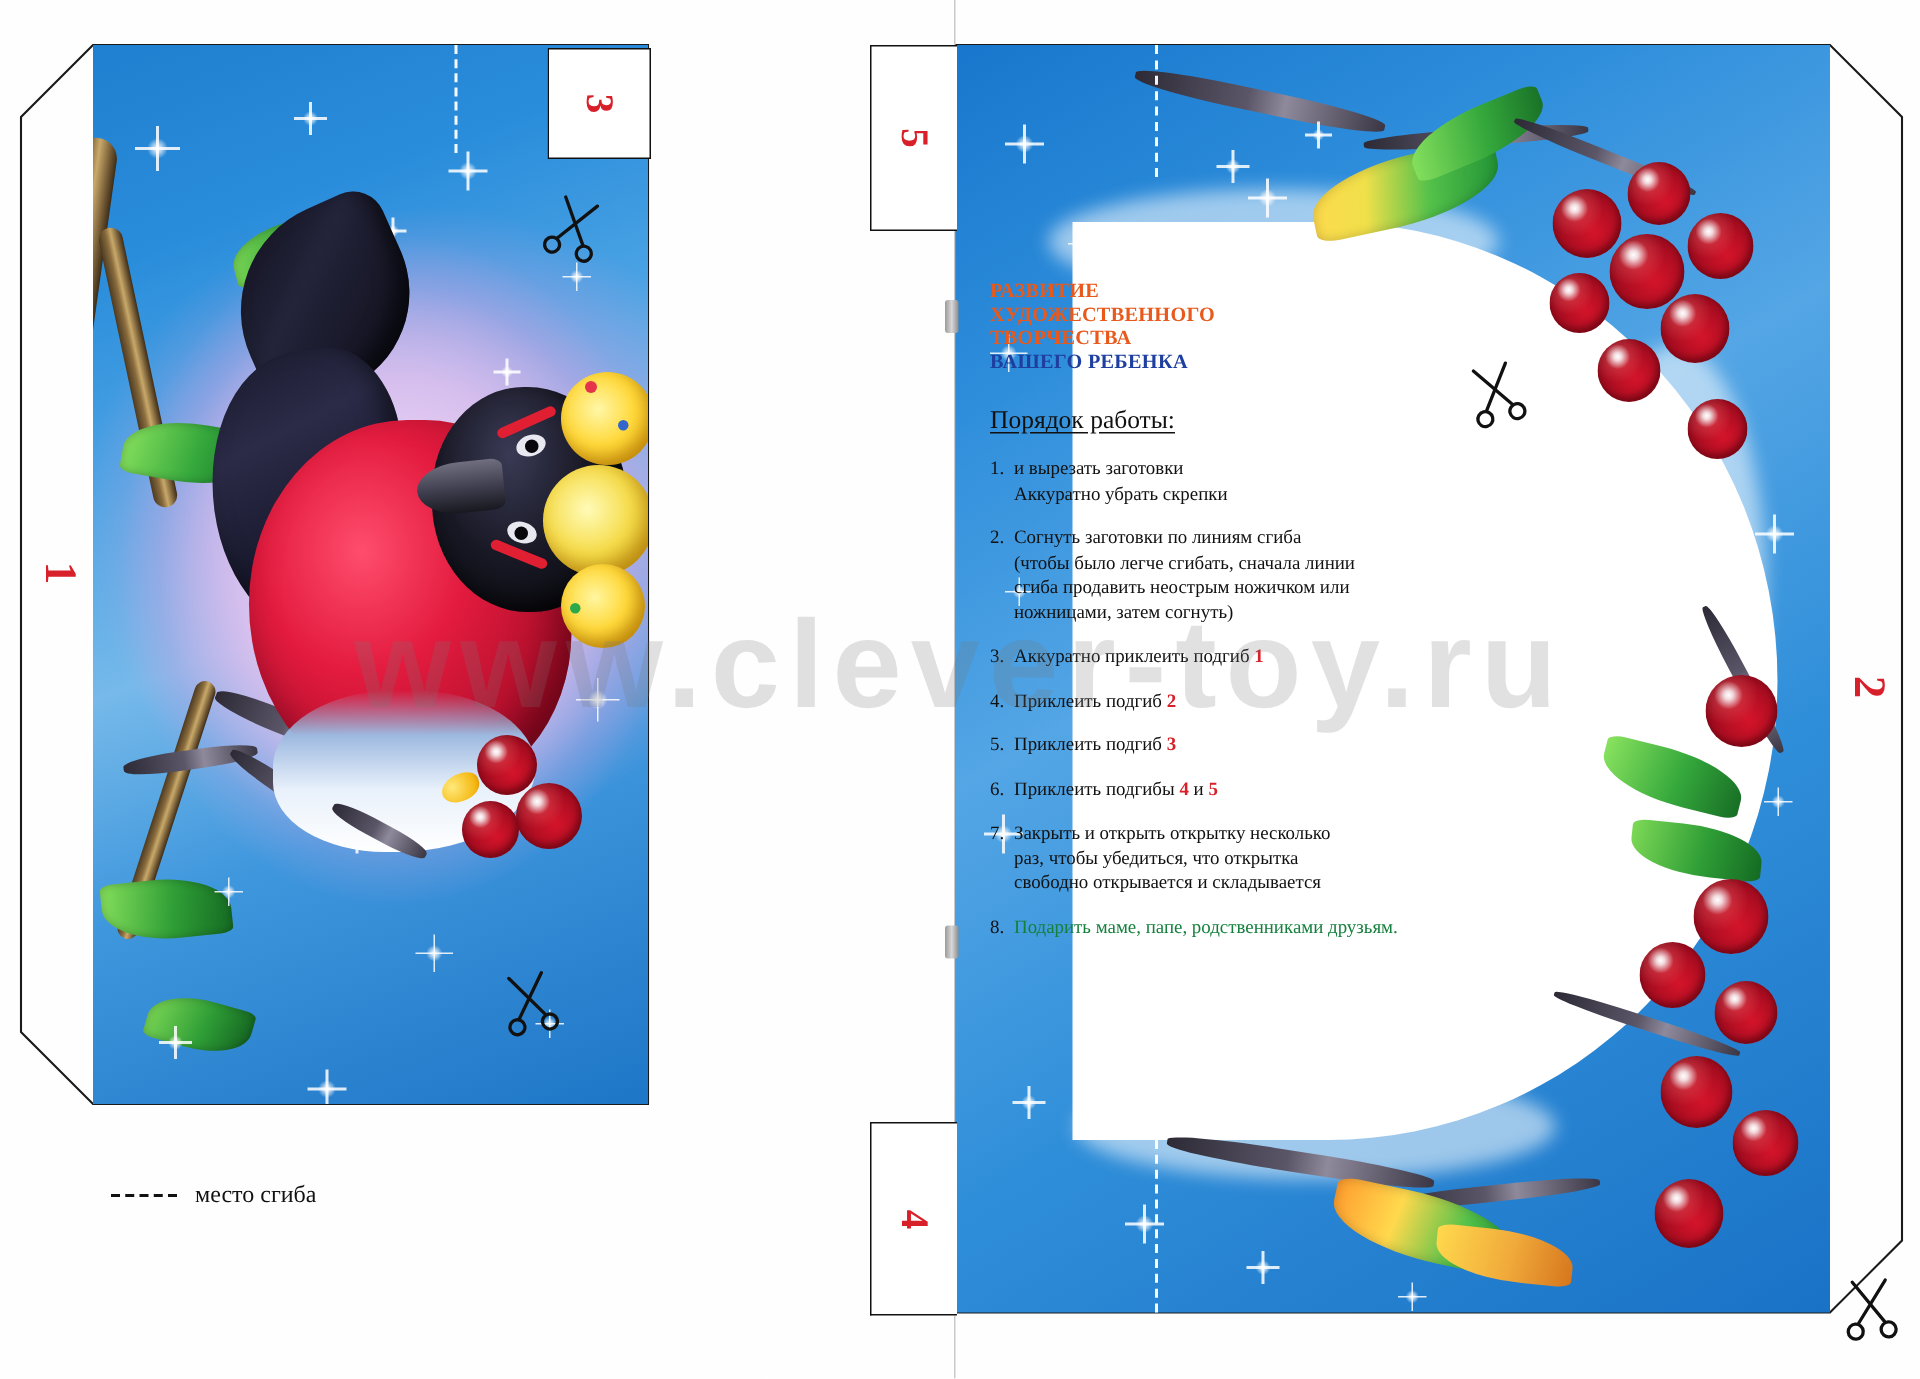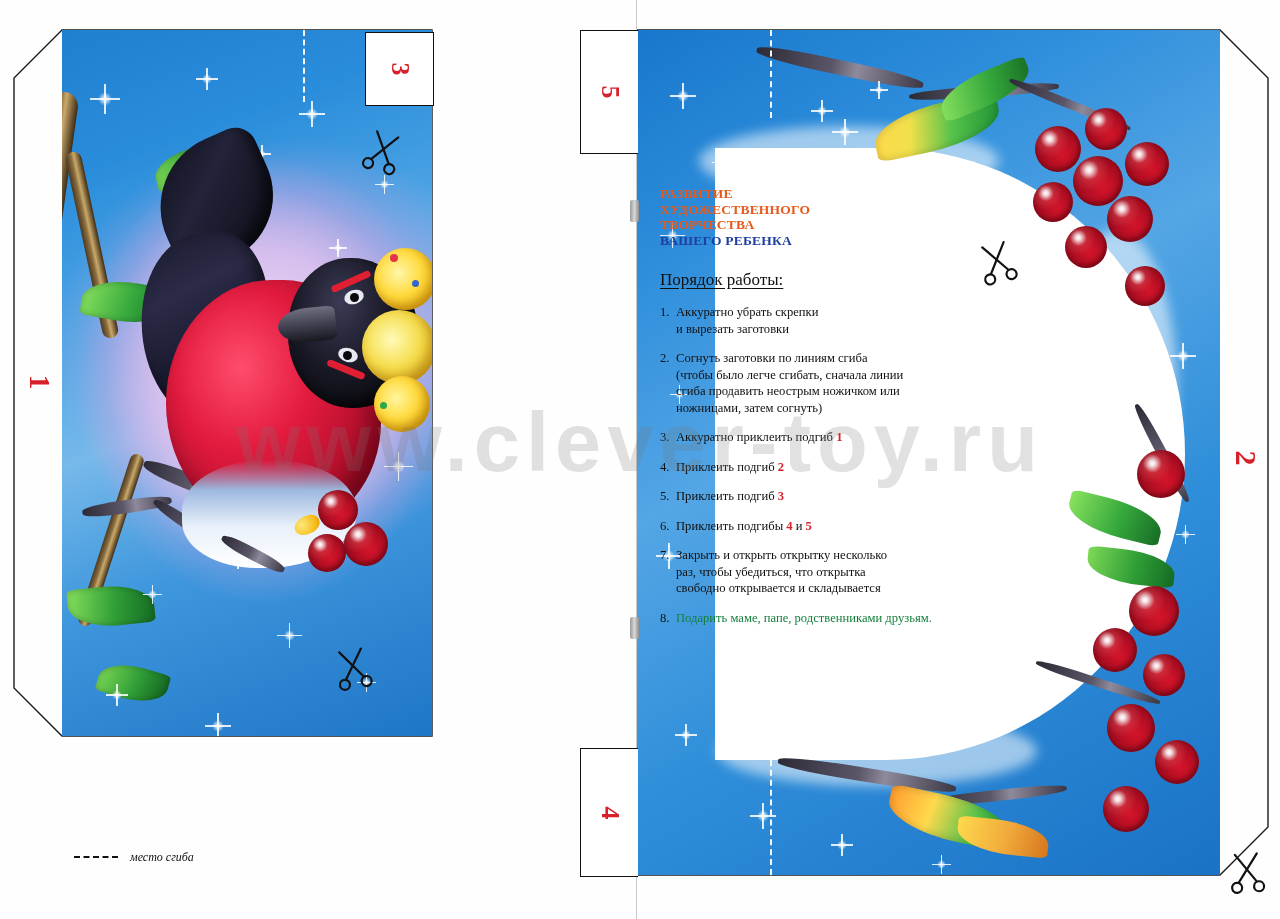--- a/index.html
+++ b/index.html
@@ -181,25 +181,24 @@
   .scissors {
     position: absolute;
     z-index: 62;
     color: #111;
   }
 
   
   .legend {
     position: absolute;
     left: 70px;
-    top: 840px;
-    font-size: 12px;
+    top: 780px;
+    font-size: 16px;
     color: #111;
     z-index: 60;
-    font-style: italic;
   }
   .legend-row {
     display: flex;
     align-items: center;
     height: 34px;
   }
   .legend-mark {
     width: 52px;
     flex: 0 0 52px;
     display: flex;
@@ -486,22 +485,22 @@
       <div>ТВОРЧЕСТВА</div>
       <div class="blue">ВАШЕГО  РЕБЕНКА</div>
     </div>
 
     <div class="order-title">Порядок работы:</div>
 
     <div class="steps" id="steps-container">
         <div class="step">
           <div class="step-num">1.</div>
           <div class="step-text">
+            <div>и вырезать заготовки</div>
             <div>Аккуратно убрать скрепки</div>
-            <div>и вырезать заготовки</div>
           </div>
         </div>
         <div class="step">
           <div class="step-num">2.</div>
           <div class="step-text">
             <div>Согнуть заготовки по линиям сгиба</div>
             <div>(чтобы было легче сгибать, сначала линии</div>
             <div>сгиба продавить неострым ножичком или</div>
             <div>ножницами, затем согнуть)</div>
           </div>

